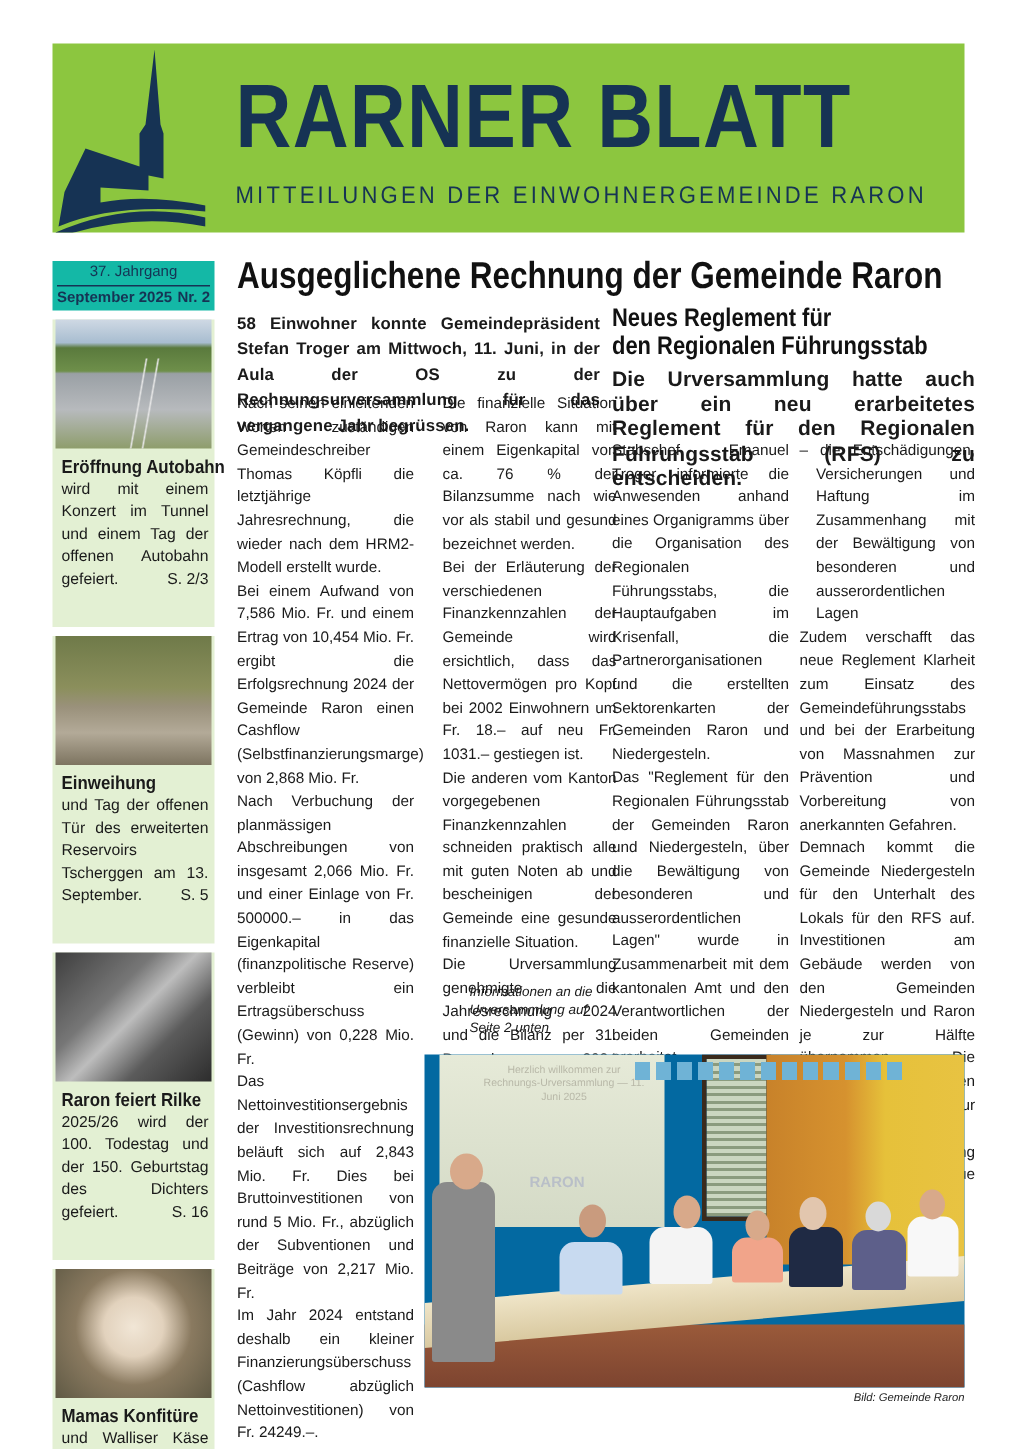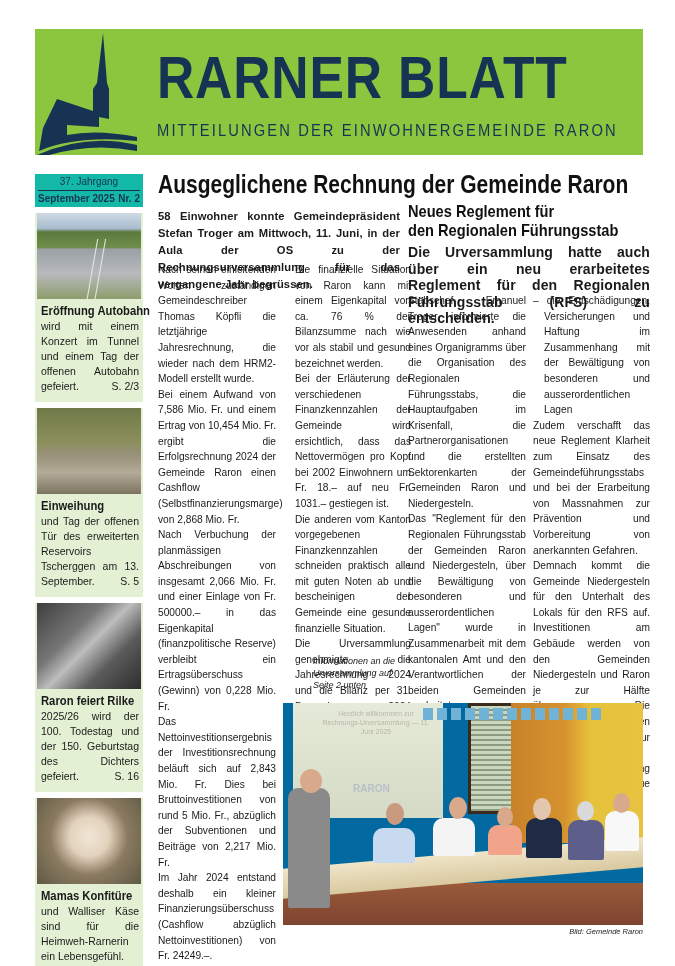--- a/index.html
+++ b/index.html
@@ -8,21 +8,21 @@
   .church { position: absolute; left: 2px; top: 4px; width: 100px; height: 122px; }
   .title { position: absolute; left: 122px; top: 18px; font-family: "Liberation Sans", sans-serif; font-weight: bold; font-size: 60px; line-height: 62px; color: #163354; letter-spacing: 1px; transform: scaleX(0.86); transform-origin: left top; white-space: nowrap; }
   .subtitle { position: absolute; left: 122px; top: 93px; font-size: 16px; color: #163354; letter-spacing: 2.3px; white-space: nowrap; transform: scaleX(0.92); transform-origin: left top; }
 
   .sidebar { position: absolute; left: 35px; top: 174px; width: 108px; }
   .issue { background: #14b8a6; color: #163354; font-size: 10px; }
   .issue .row1 { text-align: center; height: 16px; line-height: 16px; border-bottom: 1px solid #163354; margin: 0 3px; }
   .issue .row2 { display: flex; justify-content: space-between; padding: 0 3px; height: 16px; line-height: 16px; font-weight: bold; }
   .teaser { background: #e3f0d3; margin-top: 0; }
   .teaser .pic { height: 86px; margin: 6px 2px 0 2px; }
-  .teaser .txt { padding: 4px 4px 8px 6px; font-size: 10.5px; line-height: 15px; text-align: justify; }
+  .teaser .txt { padding: 4px 4px 24px 6px; font-size: 10.5px; line-height: 15px; text-align: justify; }
   .teaser .hd { font-weight: bold; font-size: 12.5px; line-height: 16px; display: block; transform: scaleX(0.9); transform-origin: left; white-space: nowrap; }
   .teaser .pg { font-weight: normal; float: right; }
   .pic-road { background: linear-gradient(180deg, #cfd9e4 0%, #a8bdd0 18%, #5a7a3d 22%, #6e8f4a 40%, #9aa0a5 42%, #b7babd 70%, #8e9d6c 100%); position: relative; }
   .pic-road::after { content: ""; position: absolute; left: 35%; bottom: 0; width: 40%; height: 70%; background: linear-gradient(100deg, transparent 45%, #e6e6e6 47%, transparent 49%, transparent 60%, #e6e6e6 62%, transparent 64%); }
   .pic-house { background: linear-gradient(180deg, #6f7a49 0%, #8b8f5c 40%, #9a917b 55%, #b3aa98 75%, #7d7460 100%); }
   .pic-rilke { background: linear-gradient(135deg, #3e3e3e 0%, #777 35%, #bdbdbd 50%, #5b5b5b 70%, #2d2d2d 100%); }
   .pic-baby { background: radial-gradient(circle at 50% 45%, #f1e6d6 0%, #e2d2bd 28%, #8a7a60 55%, #5f5944 100%); }
 
   .main-head { position: absolute; left: 158px; top: 170px; font-weight: bold; font-size: 25px; color: #111; white-space: nowrap; transform: scaleX(0.84); transform-origin: left top; }
   .lead1 { position: absolute; left: 158px; top: 208px; width: 242px; font-weight: bold; font-size: 11.2px; line-height: 17px; text-align: justify; letter-spacing: 0.1px; }

